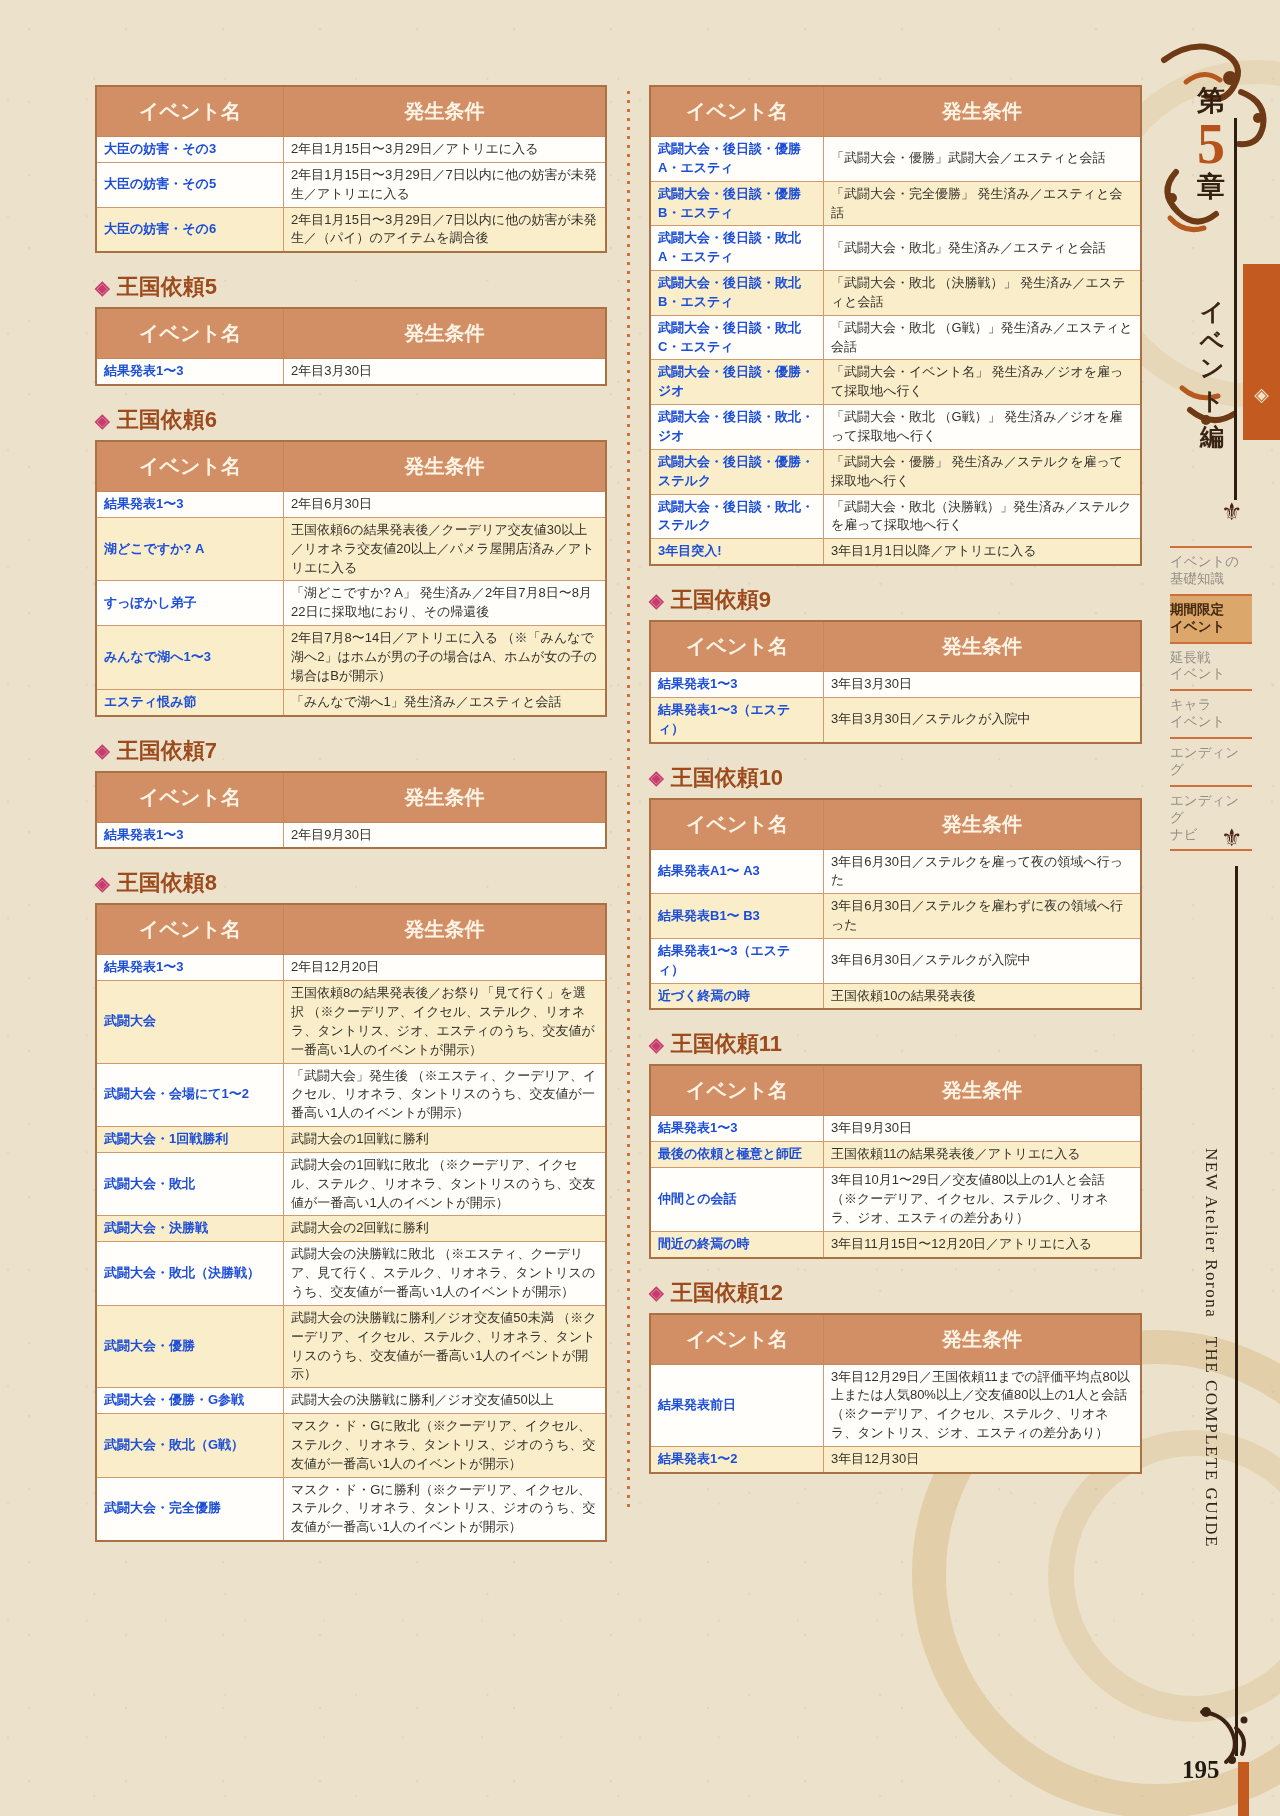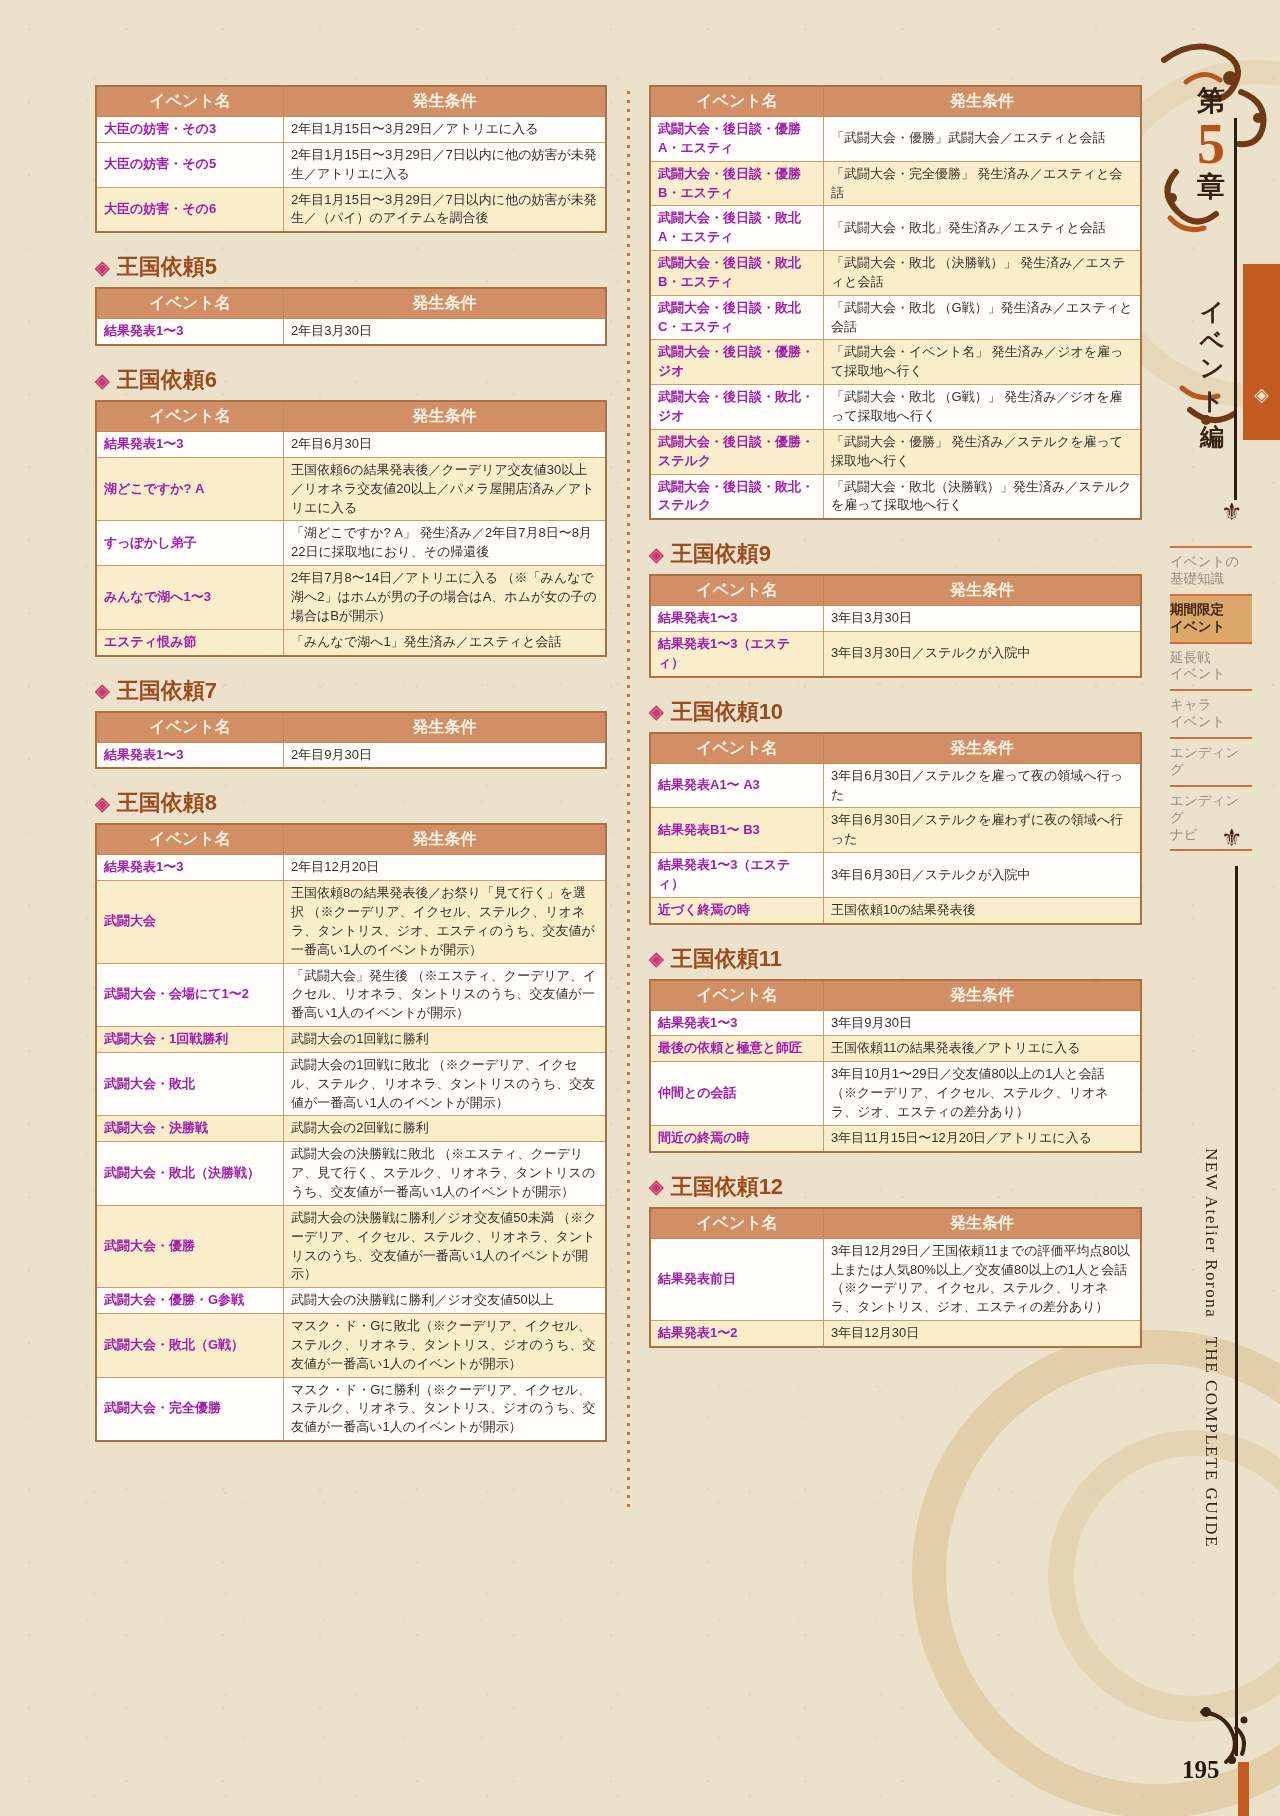--- a/index.html
+++ b/index.html
@@ -30,26 +30,26 @@
   }
 
   .section{margin-bottom:19px;}
   .section-title{display:flex; align-items:center; gap:7px; margin:0 0 5px 0;
     font-size:22px; line-height:30px; font-weight:bold; color:#9d4b1d;}
   .section-icon{font-size:19px; color:#c73b6e; line-height:1;}
 
   table.event-table{width:100%; border-collapse:collapse; background:#fffefa;
     border:2px solid #aa7144;}
   table.event-table th{
-    background:#d28f66; color:#fdf4e6; font-weight:bold; font-size:16px;
-    padding:4px 3px; border:1px solid #c2885c; text-align:center;}
+    background:#d28f66; color:#fdf4e6; font-weight:bold; font-size:20px;
+    padding:11px 3px; border:1px solid #c2885c; text-align:center;}
   table.event-table td{
     border:1px solid #cf9a6d; font-size:13px; line-height:1.45;
     padding:3px 7px; color:#33302a; vertical-align:middle; text-align:left;}
-  table.event-table td.name{color:#a21caf; font-weight:bold;}
+  table.event-table td.name{color:#1d4ed8; font-weight:bold;}
   .col-left td.name{width:172px;}
   .col-right td.name{width:158px;margin-left:24px;}
   tr.alt td{background:#faeeca;}
 
   
   .chapter{position:absolute; left:1191px; top:86px; width:40px; text-align:center;
     font-family:"Liberation Serif", serif; color:#33200f; font-weight:bold;}
   .chapter .ch-char{font-size:28px; line-height:30px; display:block;}
   .chapter .ch-num{font-size:56px; line-height:56px; display:block; color:#b5531b;}
   .vline1{position:absolute; left:1234px; top:118px; width:3px; height:382px; background:#2f1d0e;}
@@ -286,20 +286,24 @@
               <td class="cond">「武闘大会・敗北 （G戦）」 発生済み／ジオを雇って採取地へ行く</td>
             </tr>
             <tr class="alt">
               <td class="name">武闘大会・後日談・優勝・ステルク</td>
               <td class="cond">「武闘大会・優勝」 発生済み／ステルクを雇って採取地へ行く</td>
             </tr>
             <tr>
               <td class="name">武闘大会・後日談・敗北・ステルク</td>
               <td class="cond">「武闘大会・敗北（決勝戦）」発生済み／ステルクを雇って採取地へ行く</td>
             </tr>
+            <tr class="alt">
+              <td class="name">3年目突入!</td>
+              <td class="cond">3年目1月1日以降／アトリエに入る</td>
+            </tr>
           </tbody>
         </table>
       </section>
       <section class="section">
         <div class="section-title">
           <span class="section-icon">◈</span>
           <span class="section-title-text">王国依頼9</span>
         </div>
         <table class="event-table">
           <thead>

